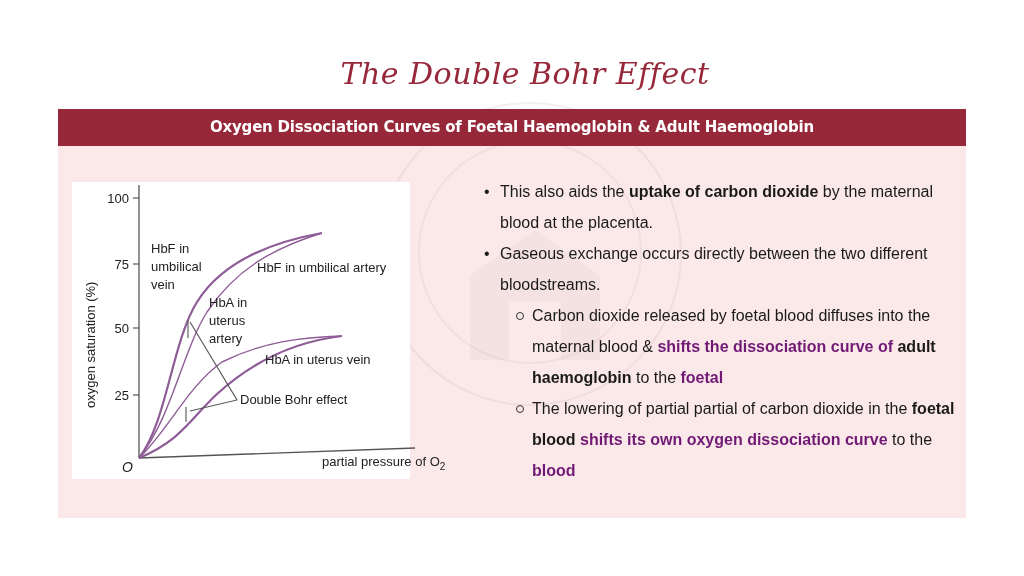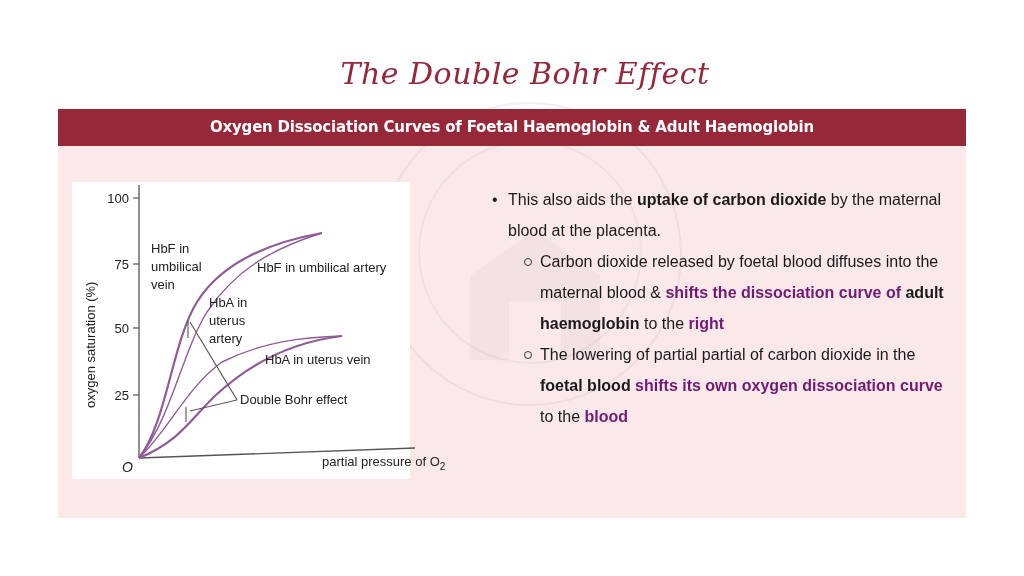--- a/index.html
+++ b/index.html
@@ -6,21 +6,21 @@
   body { width:1024px; height:576px; background:#ffffff; position:relative; overflow:hidden; font-family:"DejaVu Sans", sans-serif; }
   .title { position:absolute; left:0; width:1024px; top:56px; text-align:center; font-family:"DejaVu Serif", serif; font-style:italic; font-size:30px; color:#97283a; letter-spacing:0.5px;margin-left:13px; }
   .panel { position:absolute; left:58px; top:146px; width:908px; height:372px; background:#fbe9ea; }
   .banner { position:absolute; left:58px; top:109px; width:908px; height:37px; background:#97283a; color:#ffffff; font-weight:bold; font-size:15px; text-align:center; line-height:37px; font-family:"DejaVu Sans", sans-serif; letter-spacing:-0.2px; }
   .watermark { position:absolute; left:378px; top:102px; width:300px; height:300px; border-radius:50%; border:2px solid rgba(180,150,150,0.15); }
   .watermark2 { position:absolute; left:418px; top:140px; width:220px; height:220px; border-radius:50%; border:2px solid rgba(180,150,150,0.12); }
   .wm-shape { position:absolute; left:470px; top:230px; width:130px; height:130px; background:rgba(200,170,170,0.12); clip-path:polygon(50% 0,100% 35%,100% 100%,70% 100%,70% 55%,30% 55%,30% 100%,0 100%,0 35%); }
   .chart-img { position:absolute; left:72px; top:182px; width:338px; height:297px; background:#ffffff; }
   .chart-img svg { position:absolute; left:0; top:0; }
   .content { position:absolute; left:478px; top:176px; width:480px; font-family:"Liberation Sans", sans-serif; font-size:16px; color:#1a1a1a; line-height:31px; }
-  ul { margin:8px; padding:0; list-style:none; }
+  ul { margin:0; padding:0; list-style:none; }
   li.b1 { position:relative; padding-left:22px; }
   li.b1::before { content:"\2022"; position:absolute; left:6px; top:0; font-size:16px; }
   li.b2 { position:relative; padding-left:54px; }
   li.b2::before { content:""; position:absolute; left:38px; top:12px; width:6px; height:6px; border:1px solid #333; border-radius:50%; }
   .bold { font-weight:bold; }
   .red { color:#701a75; font-weight:bold; }
 </style>
 </head>
 <body>
 
@@ -76,16 +76,17 @@
       <text x="137" y="161">artery</text>
       <text x="193" y="182">HbA in uterus vein</text>
       <text x="168" y="222">Double Bohr effect</text>
     </g>
   </svg>
 </div>
 
 <div class="content">
   <ul>
     <li class="b1"><span>This also aids the </span><span class="bold">uptake of carbon dioxide</span><span> by the maternal blood at the placenta.</span></li>
-    <li class="b2"><span>Carbon dioxide released by foetal blood diffuses into the maternal blood &amp; </span><span class="red">shifts the dissociation curve of</span><span> </span><span class="bold">adult haemoglobin</span><span> to the </span><span class="red">right</span></li>
+    <li class="b1"><span>Gaseous exchange occurs directly between the two different bloodstreams.</span></li>
+    <li class="b2"><span>Carbon dioxide released by foetal blood diffuses into the maternal blood &amp; </span><span class="red">shifts the dissociation curve of</span><span> </span><span class="bold">adult haemoglobin</span><span> to the </span><span class="red">foetal</span></li>
     <li class="b2"><span>The lowering of partial partial of carbon dioxide in the </span><span class="bold">foetal blood</span><span> </span><span class="red">shifts its own oxygen dissociation curve</span><span> to the </span><span class="red">blood</span></li>
   </ul>
 </div>
 
 </body></html>

